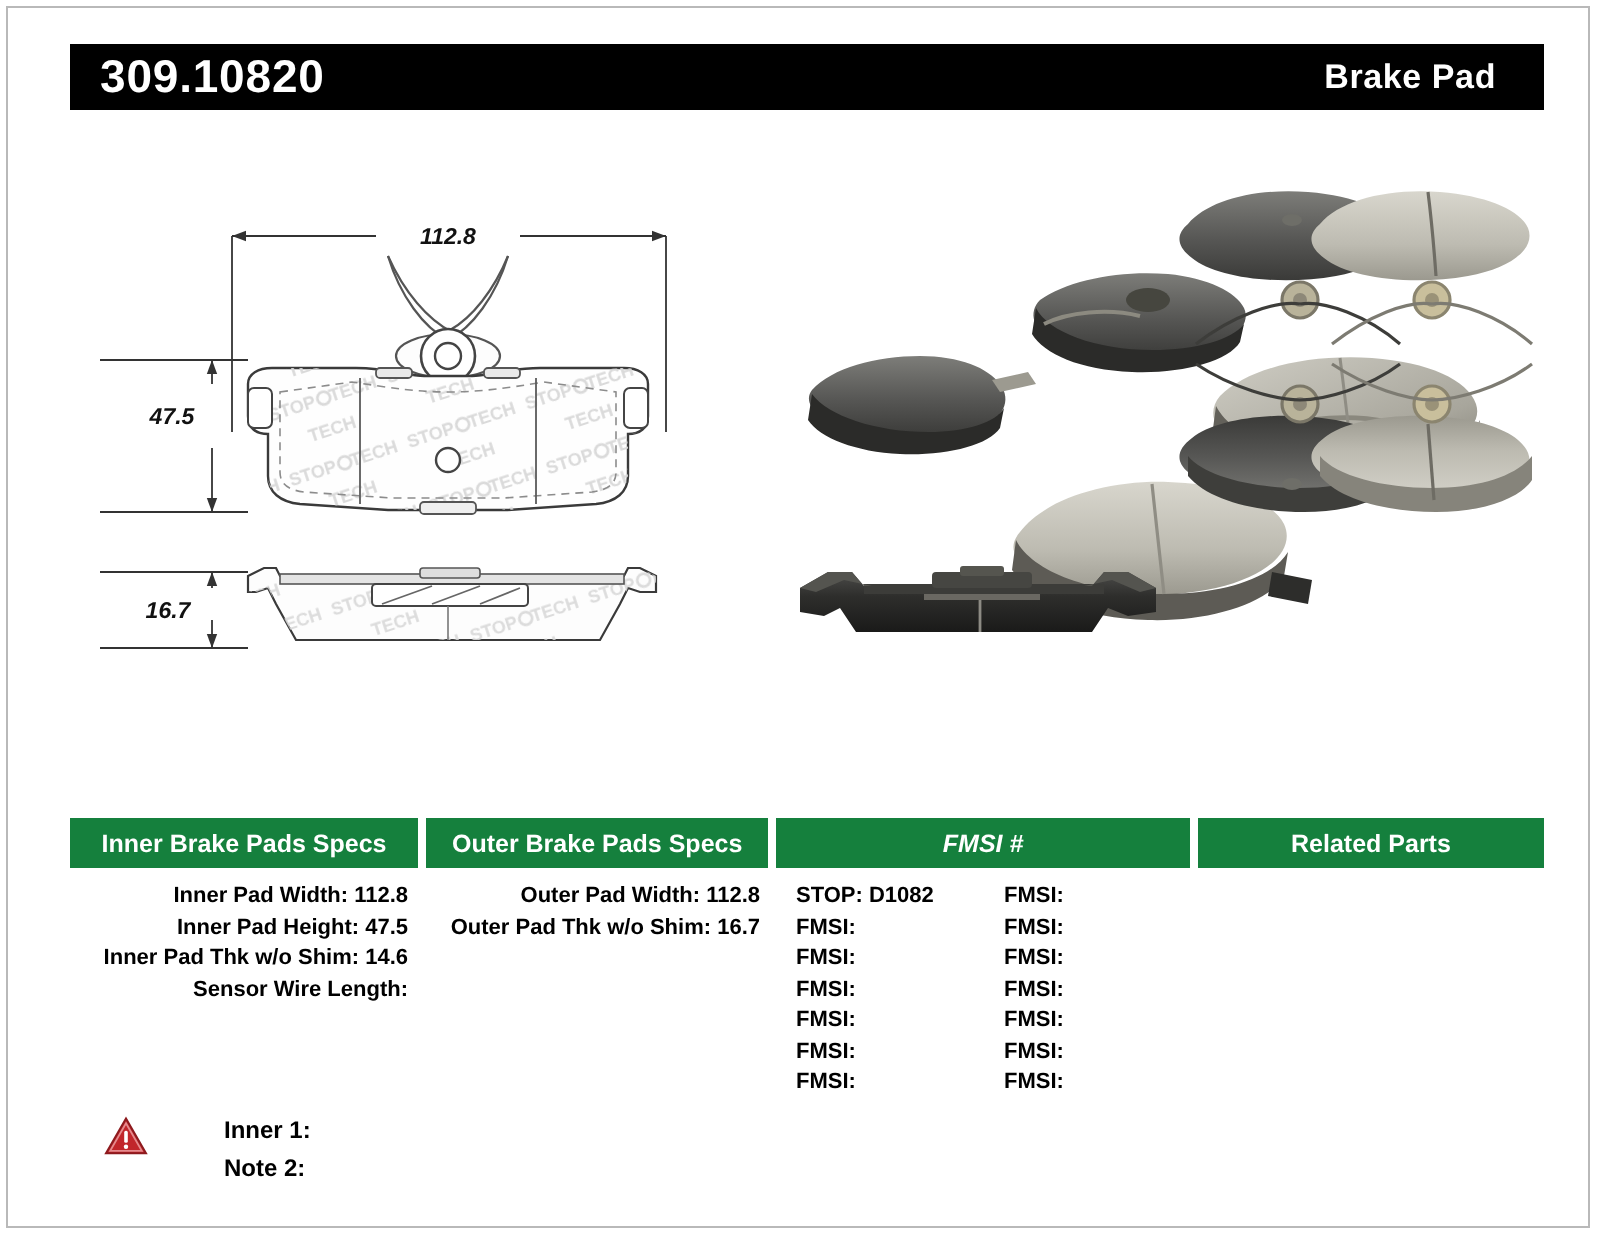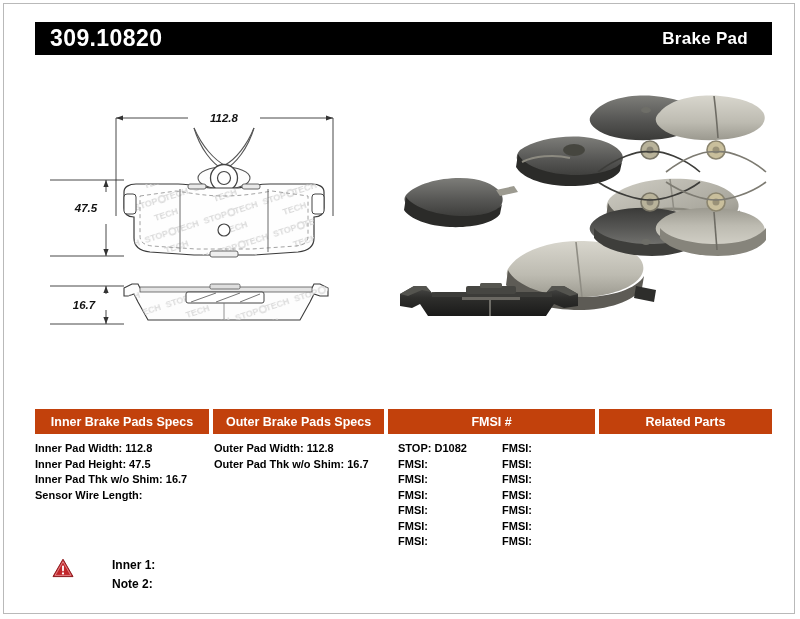--- a/index.html
+++ b/index.html
@@ -34,36 +34,36 @@
   svg{display:block;overflow:visible;}
   .dimtext{
     font-family:"Liberation Sans", sans-serif;
     font-size:11.5px;font-weight:bold;font-style:italic;fill:#111;
   }
 
   
   .spec-table{position:absolute;left:35px;top:409px;width:737px;}
   .thead{display:flex;height:25px;gap:4px;}
   .th{
-    background:#c2410c;color:#fff;font-size:12.5px;font-weight:bold;
+    background:#15803d;color:#fff;font-size:12.5px;font-weight:bold;
     display:flex;align-items:center;justify-content:center;
   }
   .th-inner{width:175px;}
   .th-outer{width:172px;}
-  .th-fmsi{width:208px;}
+  .th-fmsi{width:208px;font-style:italic;}
   .th-related{width:174px;}
 
   .tbody{display:flex;gap:4px;margin-top:7px;}
   .col-inner{width:175px;}
   .col-outer{width:172px;}
   .col-fmsi{width:208px;display:flex;}
   .col-related{width:174px;}
 
   .spec-line{
-    font-size:11px;font-weight:bold;text-align:left;
+    font-size:11px;font-weight:bold;text-align:right;
     padding-right:6px;line-height:15.5px;white-space:nowrap;
   }
   .fmsi-sub{width:104px;}
   .fmsi-line{
     font-size:11px;font-weight:bold;line-height:15.5px;
     padding-left:8px;white-space:nowrap;
   }
   .related-line{
     font-size:11px;font-weight:bold;line-height:15.5px;padding-left:10px;
   }
@@ -343,21 +343,21 @@
     <div class="th th-inner">Inner Brake Pads Specs</div>
     <div class="th th-outer">Outer Brake Pads Specs</div>
     <div class="th th-fmsi">FMSI #</div>
     <div class="th th-related">Related Parts</div>
   </div>
 
   <div class="tbody">
     <div class="col-inner">
       <div class="spec-line">Inner Pad Width: 112.8</div>
       <div class="spec-line">Inner Pad Height: 47.5</div>
-      <div class="spec-line">Inner Pad Thk w/o Shim: 16.7</div>
+      <div class="spec-line">Inner Pad Thk w/o Shim: 14.6</div>
       <div class="spec-line">Sensor Wire Length:</div>
     </div>
 
     <div class="col-outer">
       <div class="spec-line">Outer Pad Width: 112.8</div>
       <div class="spec-line">Outer Pad Thk w/o Shim: 16.7</div>
     </div>
 
     <div class="col-fmsi">
       <div class="fmsi-sub">

